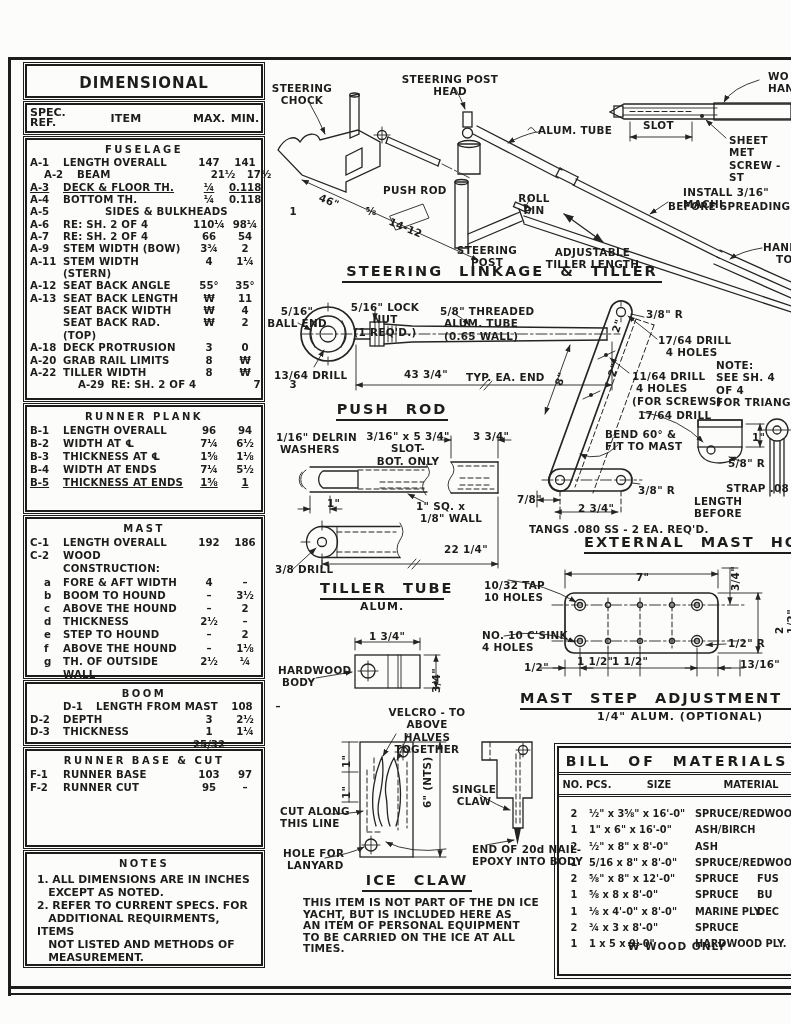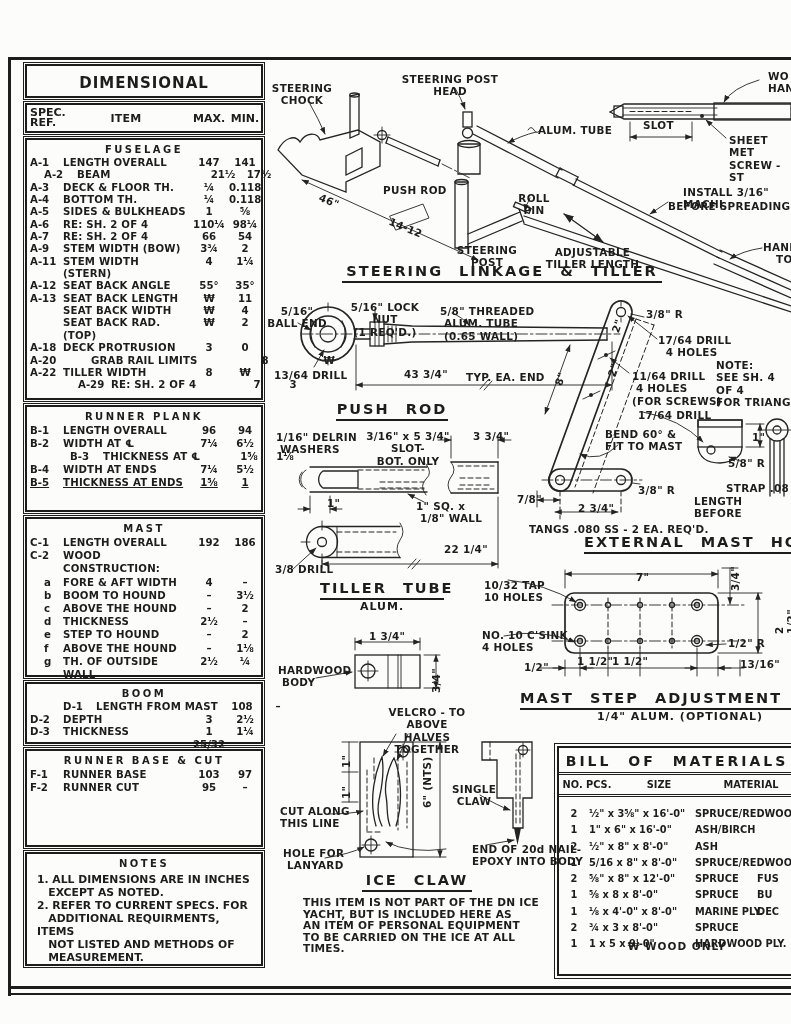--- a/index.html
+++ b/index.html
@@ -79,33 +79,33 @@
             <span class="tc1">LENGTH OVERALL</span>
             <span class="tc2">147</span>
             <span class="tc3">141</span>
           </div>
           <div class="trow" style="line-height: 12.35px; margin-left: 14px;">
             <span class="tc0 tc0">A-2</span>
             <span class="tc1">BEAM</span>
             <span class="tc2">21½</span>
             <span class="tc3">17½</span>
           </div>
-          <div class="trow" style="line-height: 12.35px;">
+          <div class="trow" style="line-height: 12.35px; text-decoration: underline;">
             <span class="tc0 tc0">A-3</span>
             <span class="tc1">DECK &amp; FLOOR TH.</span>
             <span class="tc2">¼</span>
             <span class="tc3">0.118</span>
           </div>
           <div class="trow" style="line-height: 12.35px;">
             <span class="tc0 tc0">A-4</span>
             <span class="tc1">BOTTOM TH.</span>
             <span class="tc2">¼</span>
             <span class="tc3">0.118</span>
           </div>
-          <div class="trow" style="line-height: 12.35px;">
+          <div class="trow" style="line-height: 12.35px; gap: 42px;">
             <span class="tc0 tc0">A-5</span>
             <span class="tc1">SIDES &amp; BULKHEADS</span>
             <span class="tc2">1</span>
             <span class="tc3">⅝</span>
           </div>
           <div class="trow" style="line-height: 12.35px;">
             <span class="tc0 tc0">A-6</span>
             <span class="tc1">RE: SH. 2 OF 4</span>
             <span class="tc2">110¼</span>
             <span class="tc3">98¼</span>
@@ -151,21 +151,21 @@
             <span class="tc1">SEAT BACK RAD. (TOP)</span>
             <span class="tc2">₩</span>
             <span class="tc3">2</span>
           </div>
           <div class="trow" style="line-height: 12.35px;">
             <span class="tc0 tc0">A-18</span>
             <span class="tc1">DECK PROTRUSION</span>
             <span class="tc2">3</span>
             <span class="tc3">0</span>
           </div>
-          <div class="trow" style="line-height: 12.35px; gap: 28px;">
+          <div class="trow" style="line-height: 12.35px;">
             <span class="tc0 tc0">A-20</span>
             <span class="tc1">GRAB RAIL LIMITS</span>
             <span class="tc2">8</span>
             <span class="tc3">₩</span>
           </div>
           <div class="trow" style="line-height: 12.35px;">
             <span class="tc0 tc0">A-22</span>
             <span class="tc1">TILLER WIDTH</span>
             <span class="tc2">8</span>
             <span class="tc3">₩</span>
@@ -185,21 +185,21 @@
             <span class="tc1">LENGTH OVERALL</span>
             <span class="tc2">96</span>
             <span class="tc3">94</span>
           </div>
           <div class="trow" style="line-height: 13px;">
             <span class="tc0 tc0">B-2</span>
             <span class="tc1">WIDTH AT ℄</span>
             <span class="tc2">7¼</span>
             <span class="tc3">6½</span>
           </div>
-          <div class="trow" style="line-height: 13px; margin-left: 40px;">
+          <div class="trow" style="line-height: 13px;">
             <span class="tc0 tc0">B-3</span>
             <span class="tc1">THICKNESS AT ℄</span>
             <span class="tc2">1⅝</span>
             <span class="tc3">1⅛</span>
           </div>
           <div class="trow" style="line-height: 13px;">
             <span class="tc0 tc0">B-4</span>
             <span class="tc1">WIDTH AT ENDS</span>
             <span class="tc2">7¼</span>
             <span class="tc3">5½</span>

